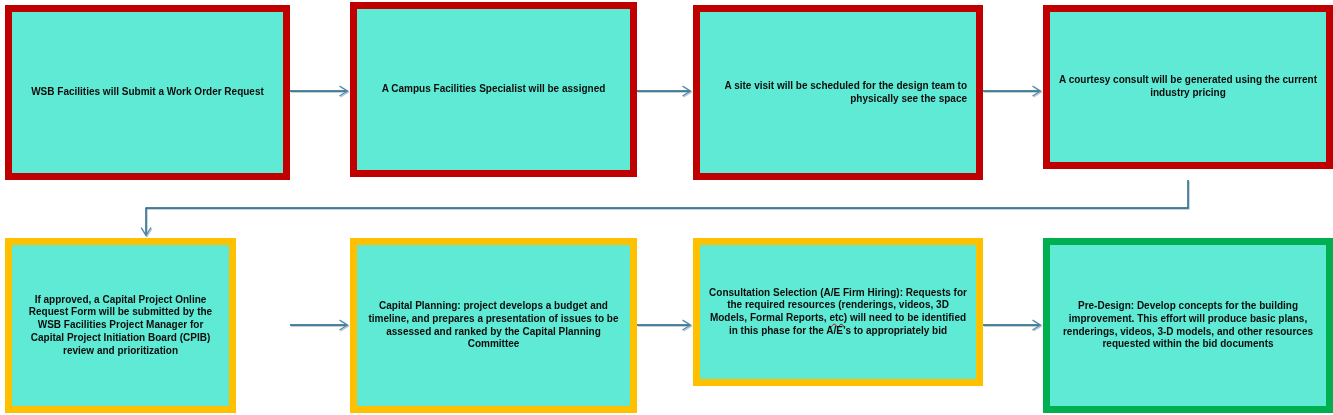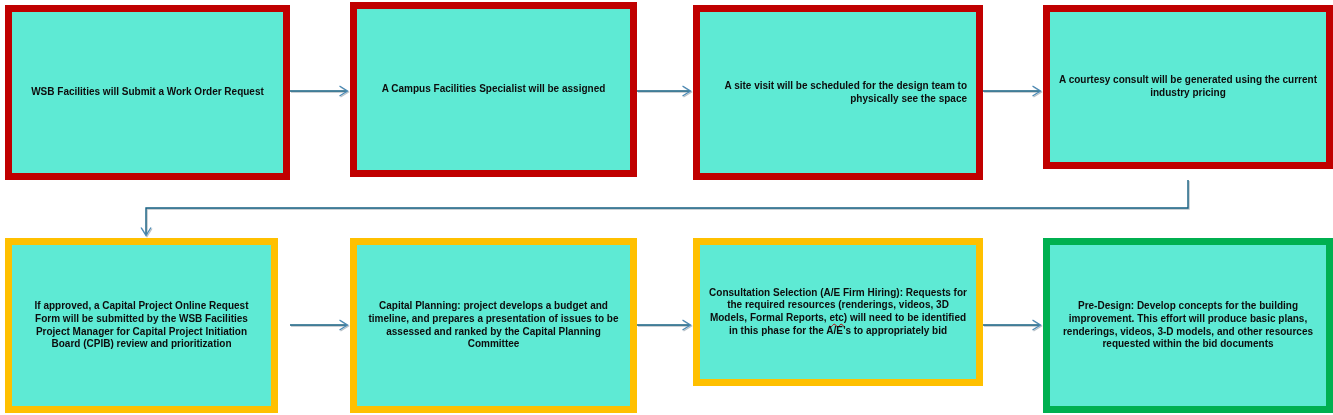--- a/index.html
+++ b/index.html
@@ -31,21 +31,21 @@
     padding: 0 9px;
   }
   .flowbox.red   { border-color: var(--stage-red,   #C00000); }
   .flowbox.gold  { border-color: var(--stage-gold,  #FFC000); }
   .flowbox.green { border-color: var(--stage-green, #00B050); }
 
   #b1 { left: 5px;    top: 5px;   width: 285px; height: 175px; }
   #b2 { left: 350px;  top: 2px;   width: 287px; height: 175px; }
   #b3 { left: 693px;  top: 5px;   width: 290px; height: 175px; text-align: right; }
   #b4 { left: 1043px; top: 5px;   width: 290px; height: 164px; justify-content: flex-end; }
-  #b5 { left: 5px;    top: 238px; width: 273px; height: 175px; }
+  #b5 { left: 5px;    top: 238px; width: 231px; height: 175px; }
   #b6 { left: 350px;  top: 238px; width: 287px; height: 175px; }
   #b7 { left: 693px;  top: 238px; width: 290px; height: 148px; }
   #b8 { left: 1043px; top: 238px; width: 290px; height: 175px; }
 
   svg.connectors {
     position: absolute;
     left: 0; top: 0;
     width: 1333px;
     height: 415px;
     pointer-events: none;

